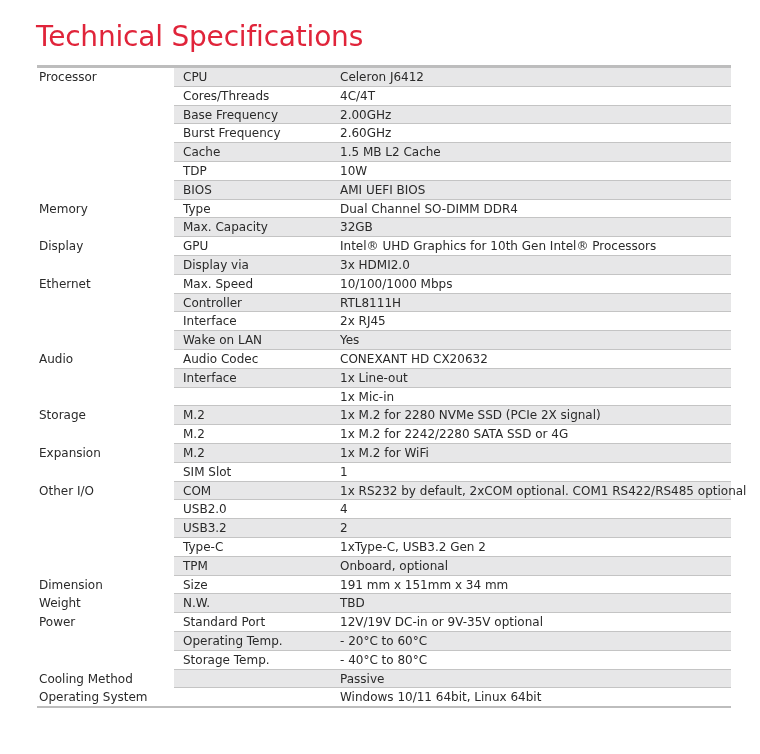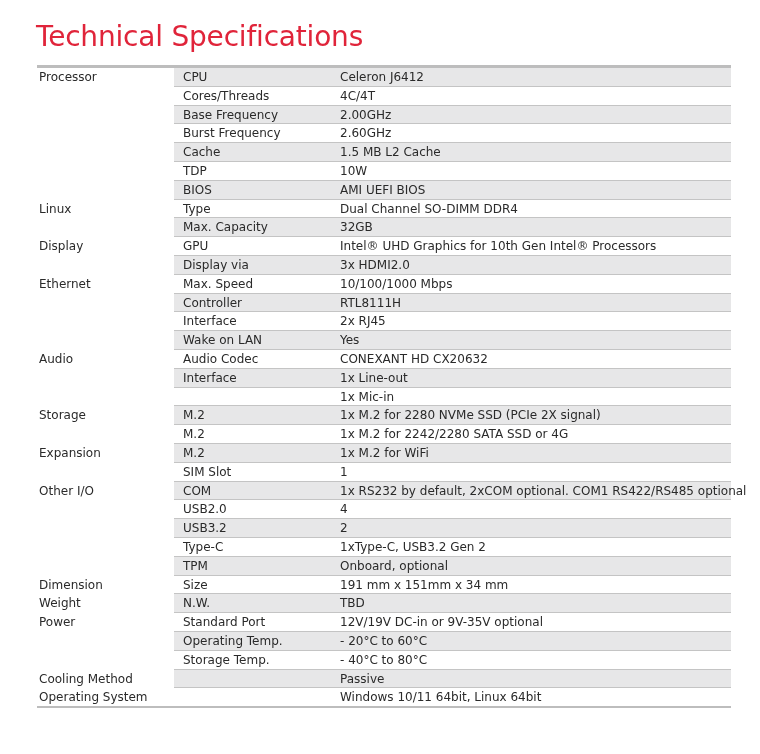--- a/index.html
+++ b/index.html
@@ -62,21 +62,21 @@
         <span class="val">10W</span>
       </div>
       <div class="row">
         <div class="band shaded"></div>
         <span class="cat"></span>
         <span class="key">BIOS</span>
         <span class="val">AMI UEFI BIOS</span>
       </div>
       <div class="row">
         <div class="band"></div>
-        <span class="cat">Linux</span>
+        <span class="cat">Memory</span>
         <span class="key">Type</span>
         <span class="val">Dual Channel SO-DIMM DDR4</span>
       </div>
       <div class="row">
         <div class="band shaded"></div>
         <span class="cat"></span>
         <span class="key">Max. Capacity</span>
         <span class="val">32GB</span>
       </div>
       <div class="row">

